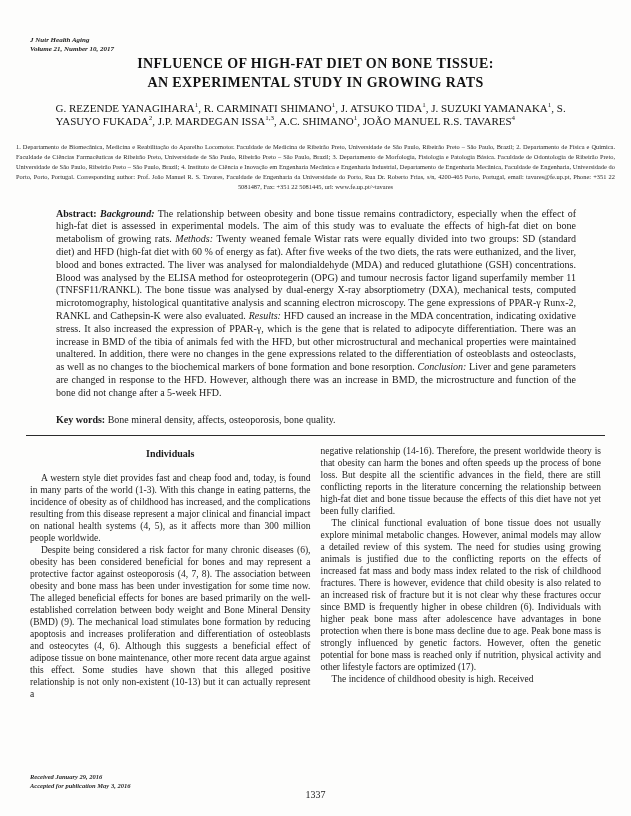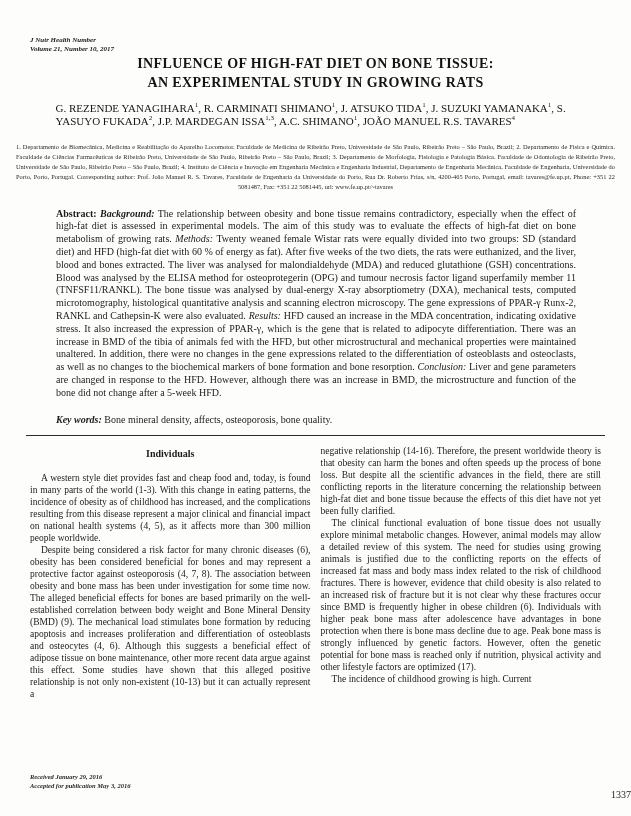--- a/index.html
+++ b/index.html
@@ -47,21 +47,21 @@
     color:#1b1b1b;
   }
   .abstract .b { font-weight:bold; }
   .abstract .bi { font-weight:bold; font-style:italic; }
   .abstract .i { font-style:italic; }
   .keywords {
     margin:14px 25px 0 26px;
     font-size:10px;
     line-height:12.5px;
   }
-  .keywords .b { font-weight:bold;font-style:italic; }
+  .keywords .b { font-weight:bold; }
   .divider {
     border:none;
     border-top:1px solid #2b2b2b;
     margin:9px -4px 0 -4px;
     height:0;
   }
   .columns {
     display:flex;
     gap:10px;
     margin-top:9px;
@@ -87,32 +87,32 @@
     left:30px; bottom:26px;
     font-size:6.5px;
     font-style:italic;
     line-height:8.5px;
     color:#2a2a2a;
     font-weight:600;
   }
   .page-number {
     position:absolute;
     left:0; right:0; bottom:16px;
-    text-align:right;
+    text-align:center;
     font-size:10px;
     color:#1b1b1b;
   }
 </style>
 </head>
 <body>
 
 <div class="page">
 
   <div class="journal-info">
-    <div>J Nutr Health Number</div>
+    <div>J Nutr Health Aging</div>
     <div>Volume 21, Number 10, 2017</div>
   </div>
 
   <div class="paper-title">
     <div>INFLUENCE OF HIGH-FAT DIET ON BONE TISSUE:</div>
     <div>AN EXPERIMENTAL STUDY IN GROWING RATS</div>
   </div>
 
   <div class="authors">
     <span><span>G. REZENDE YANAGIHARA</span><sup>1</sup></span><span><span>, R. CARMINATI SHIMANO</span><sup>1</sup></span><span><span>, J. ATSUKO TIDA</span><sup>1</sup></span><span><span>, J. SUZUKI YAMANAKA</span><sup>1</sup></span><span><span>, S. YASUYO FUKADA</span><sup>2</sup></span><span><span>, J.P. MARDEGAN ISSA</span><sup>1,3</sup></span><span><span>, A.C. SHIMANO</span><sup>1</sup></span><span><span>, JOÃO MANUEL R.S. TAVARES</span><sup>4</sup></span>
@@ -132,21 +132,21 @@
 
   <div class="columns">
     <div class="col">
       <div class="intro-heading">Individuals</div>
       <p>A western style diet provides fast and cheap food and, today, is found in many parts of the world (1-3). With this change in eating patterns, the incidence of obesity as of childhood has increased, and the complications resulting from this disease represent a major clinical and financial impact on national health systems (4, 5), as it affects more than 300 million people worldwide.</p>
       <p>Despite being considered a risk factor for many chronic diseases (6), obesity has been considered beneficial for bones and may represent a protective factor against osteoporosis (4, 7, 8). The association between obesity and bone mass has been under investigation for some time now. The alleged beneficial effects for bones are based primarily on the well-established correlation between body weight and Bone Mineral Density (BMD) (9). The mechanical load stimulates bone formation by reducing apoptosis and increases proliferation and differentiation of osteoblasts and osteocytes (4, 6). Although this suggests a beneficial effect of adipose tissue on bone maintenance, other more recent data argue against this effect. Some studies have shown that this alleged positive relationship is not only non-existent (10-13) but it can actually represent a</p>
     </div>
     <div class="col">
       <p class="no-indent">negative relationship (14-16). Therefore, the present worldwide theory is that obesity can harm the bones and often speeds up the process of bone loss. But despite all the scientific advances in the field, there are still conflicting reports in the literature concerning the relationship between high-fat diet and bone tissue because the effects of this diet have not yet been fully clarified.</p>
       <p>The clinical functional evaluation of bone tissue does not usually explore minimal metabolic changes. However, animal models may allow a detailed review of this system. The need for studies using growing animals is justified due to the conflicting reports on the effects of increased fat mass and body mass index related to the risk of childhood fractures. There is however, evidence that child obesity is also related to an increased risk of fracture but it is not clear why these fractures occur since BMD is frequently higher in obese children (6). Individuals with higher peak bone mass after adolescence have advantages in bone protection when there is bone mass decline due to age. Peak bone mass is strongly influenced by genetic factors. However, often the genetic potential for bone mass is reached only if nutrition, physical activity and other lifestyle factors are optimized (17).</p>
-      <p>The incidence of childhood growing is high. Current</p>
+      <p>The incidence of childhood obesity is high. Received</p>
     </div>
   </div>
 
   <div class="footer-dates">
     <div>Received January 29, 2016</div>
     <div>Accepted for publication May 3, 2016</div>
   </div>
 
   <div class="page-number">1337</div>
 

